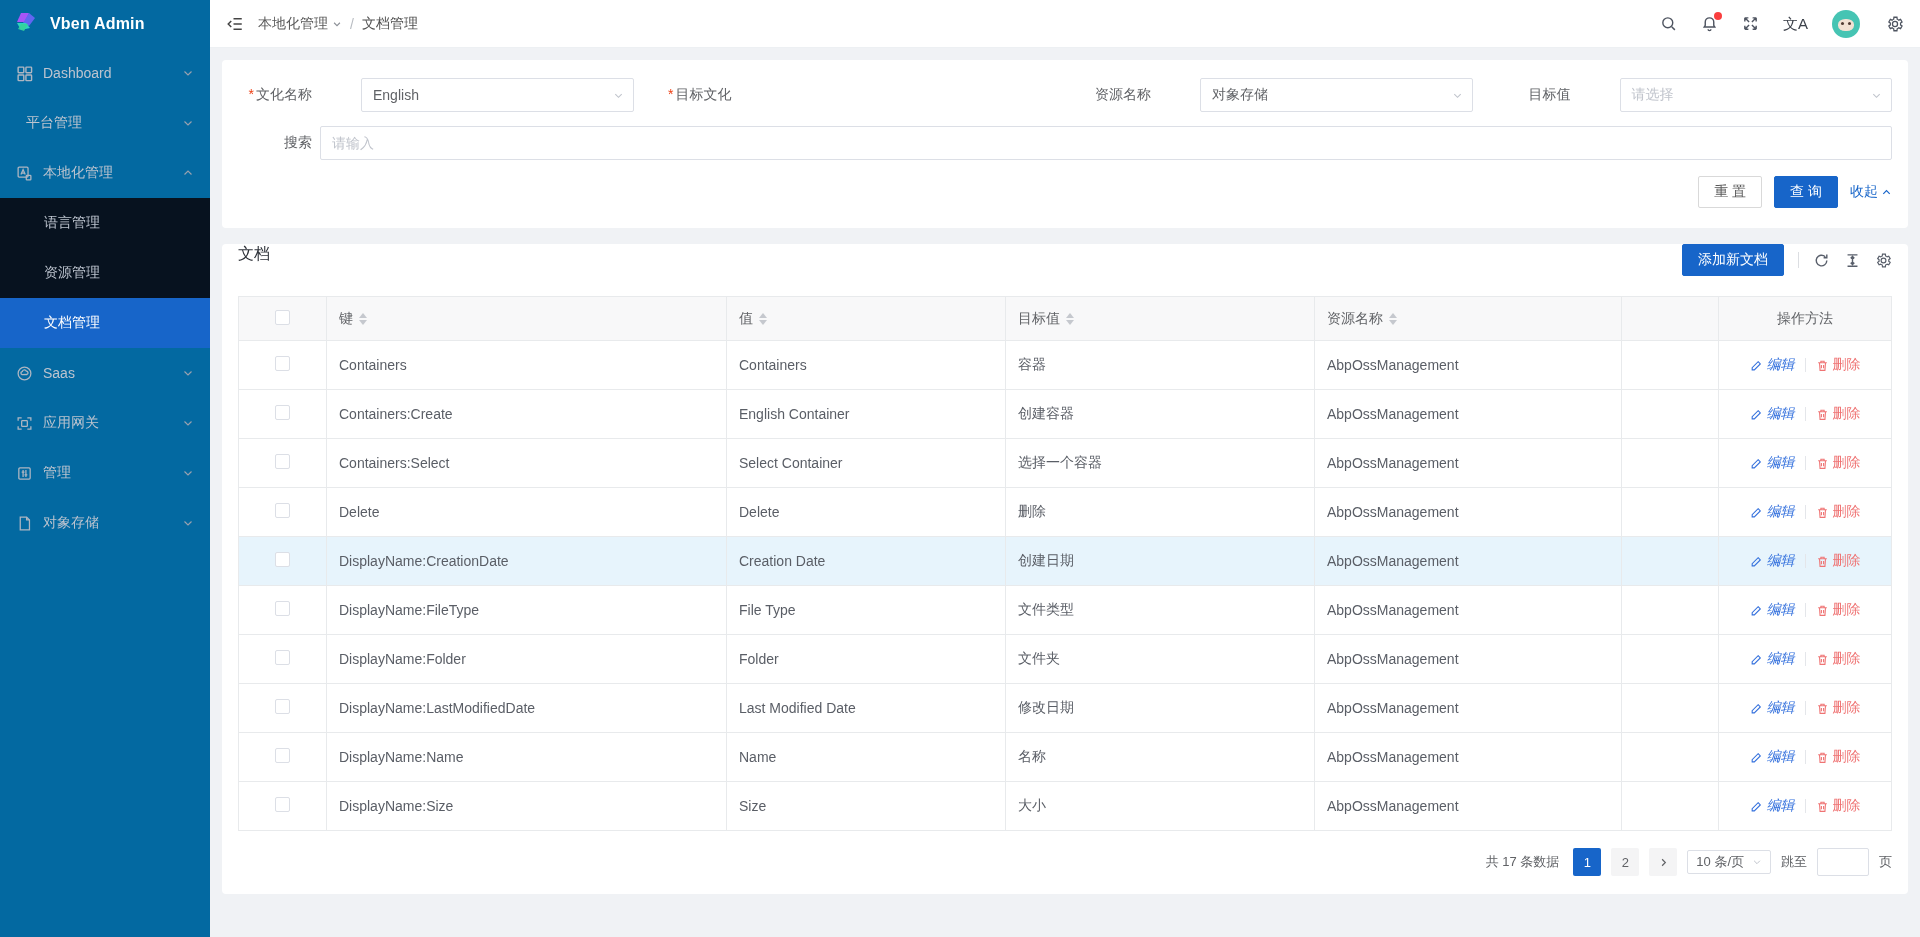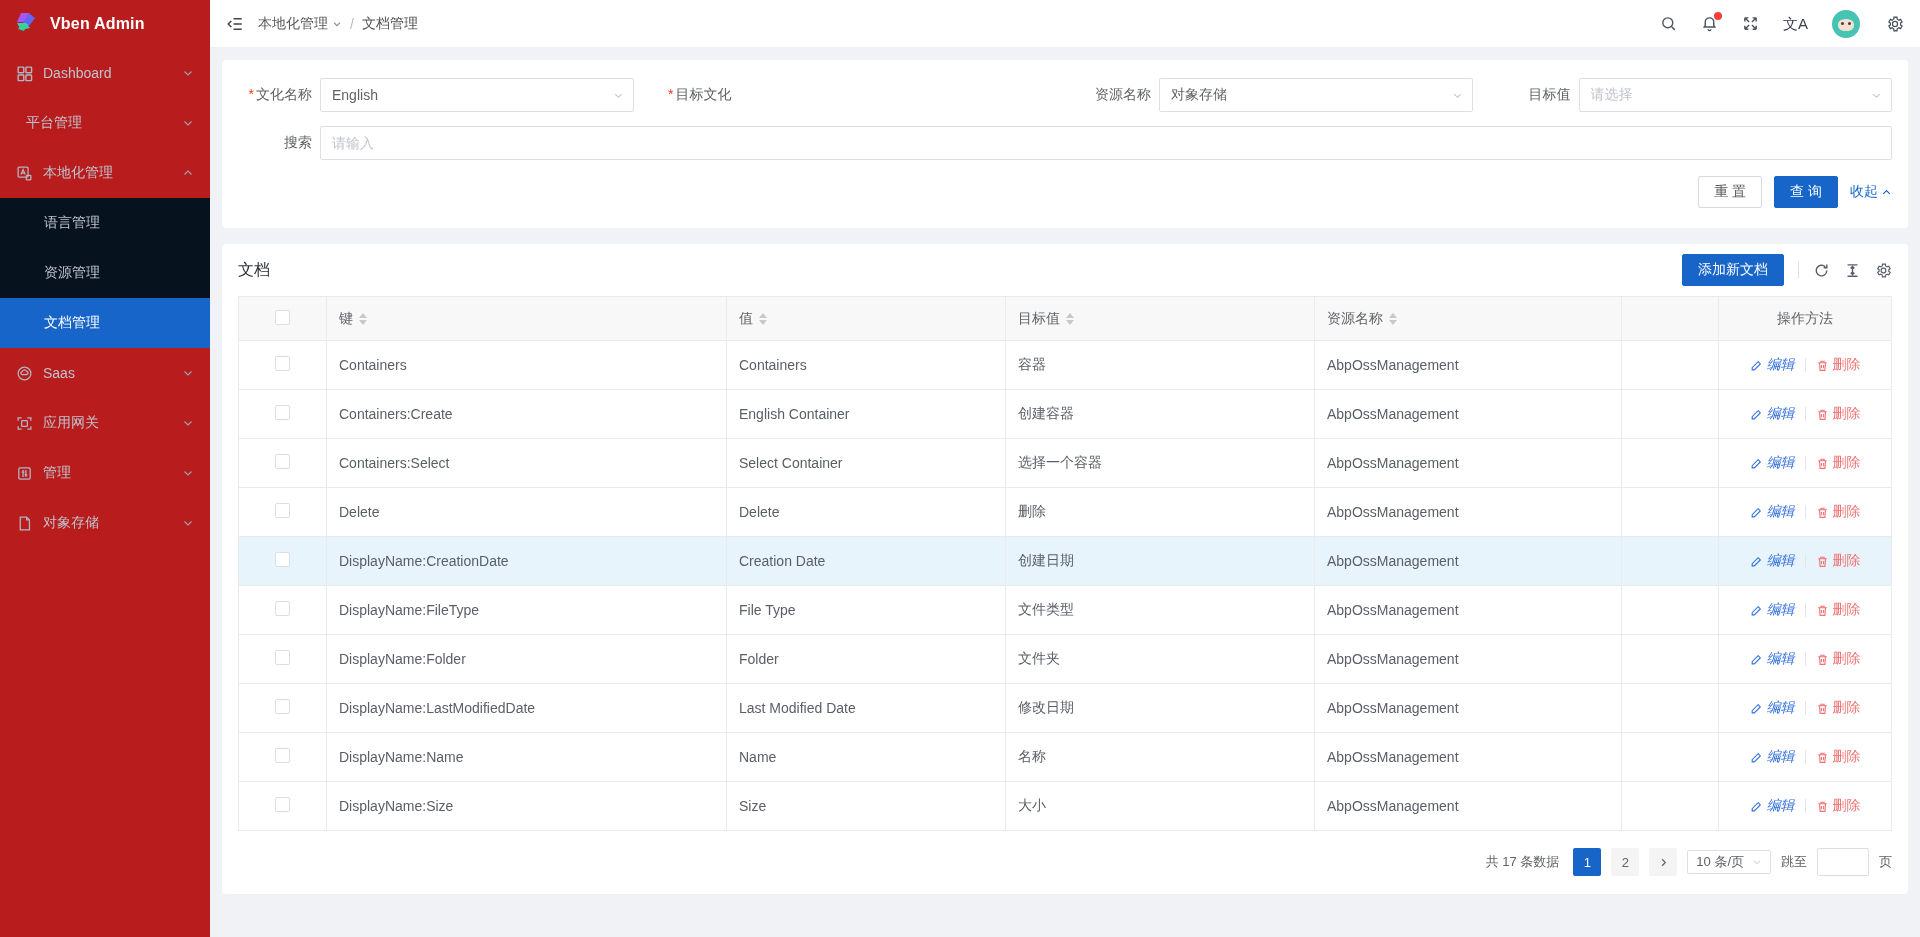--- a/index.html
+++ b/index.html
@@ -1,21 +1,21 @@
 <!DOCTYPE html>
 <html><head>
 <meta charset="utf-8">
 <style>
   * { box-sizing: border-box; margin: 0; padding: 0; }
   html,body { width:1920px; height:937px; overflow:hidden; }
   body { font-family:"Liberation Sans","DejaVu Sans",sans-serif; background:#f0f2f5; display:flex; font-size:14px; color:#515a6e; }
   svg { display:block; }
 
   
-  .sidebar { width:210px; flex:none; background:#b91c1c; color:#bdc4cf; display:flex; flex-direction:column; }
+  .sidebar { width:210px; flex:none; background:#0369a1; color:#bdc4cf; display:flex; flex-direction:column; }
   .logo { height:48px; display:flex; align-items:center; gap:10px; padding:0 12px; cursor:pointer; }
   .logo-text { color:#fff; font-weight:bold; font-size:16px; letter-spacing:.2px; }
   .menu { flex:1; overflow:hidden; }
   .menu-item { height:50px; display:flex; align-items:center; gap:10px; padding:0 16px; cursor:pointer; }
   .menu-item.no-icon { padding-left:26px; }
   .mi-icon { color:#aeb6c2; flex:none; }
   .mi-chevron { margin-left:auto; color:#98a1af; }
   .submenu { background:#07121f; }
   .submenu-item { height:50px; display:flex; align-items:center; padding-left:44px; cursor:pointer; color:#bdc4cf; }
   .submenu-item.active { background:#1765c9; color:#fff; }
@@ -37,39 +37,39 @@
   .avatar .eye { position:absolute; top:12px; width:3px; height:3px; border-radius:50%; background:#513b33; }
   .gear-right { margin-left:2px; }
 
   
   .content { flex:1; padding:12px; overflow:hidden; display:flex; flex-direction:column; }
   .card { background:#fff; border-radius:4px; }
 
   
   .filter-card { padding:18px 16px 20px; flex:none; }
   .f-row { display:flex; }
-  .f-item { flex:1; display:flex; align-items:center; margin-right:24px; min-width:0; }
+  .f-item { flex:1; display:flex; align-items:center; margin-right:24px; min-width:0;gap:41px; }
   .f-item:last-child { margin-right:0; }
   .f-label { min-width:82px; text-align:right; padding-right:8px; color:#606266; white-space:nowrap; }
   .req { color:#ed4014; margin-right:2px; }
   .select { flex:1; height:34px; border:1px solid #dcdfe6; border-radius:2px; background:#fff; display:flex; align-items:center; padding:0 26px 0 11px; color:#606266; position:relative; cursor:pointer; min-width:0; }
   .select .sel-chev { position:absolute; right:9px; color:#c0c4cc; }
   .select .ph { color:#c0c4cc; }
   .f-search-row { display:flex; align-items:center; margin-top:14px; }
   .text-input { flex:1; height:34px; border:1px solid #dcdfe6; border-radius:2px; padding:0 11px; font-size:14px; color:#606266; outline:none; font-family:inherit; }
   .text-input::placeholder { color:#c0c4cc; }
   .f-actions { display:flex; justify-content:flex-end; align-items:center; gap:12px; margin-top:16px; }
   .btn { height:32px; padding:0 15px; border-radius:2px; font-size:14px; display:inline-flex; align-items:center; justify-content:center; cursor:pointer; border:1px solid transparent; font-family:inherit; }
   .btn-default { background:#fff; border-color:#d9d9d9; color:#595959; }
   .btn-primary { background:#1765c9; border-color:#1765c9; color:#fff; }
   .link-collapse { color:#1765c9; display:inline-flex; align-items:center; gap:3px; cursor:pointer; }
 
   
   .table-card { margin-top:16px; padding:0 16px; display:flex; flex-direction:column; flex:none; }
-  .t-toolbar { height:52px; display:flex; align-items:center; flex:none; }
+  .t-toolbar { height:52px; display:flex; align-items:flex-start; flex:none; }
   .t-title { font-size:16px; color:#2d3138; }
   .t-actions { margin-left:auto; display:flex; align-items:center; gap:14px; }
   .tool-sep { width:1px; height:16px; background:#dcdee2; }
   .tool-icon { color:#595f6b; cursor:pointer; display:flex; }
 
   table { width:100%; border-collapse:collapse; table-layout:fixed; }
   th { background:#f8f8f9; height:44px; font-weight:normal; color:#606266; text-align:left; padding:0 12px; border:1px solid #e8eaec; cursor:pointer; }
   th.no-sort { cursor:default; }
   td { height:49px; padding:0 12px; border:1px solid #e8eaec; background:#fff; color:#5a5e66; overflow:hidden; white-space:nowrap; }
   tr.hl td { background:#e7f4fc; }

